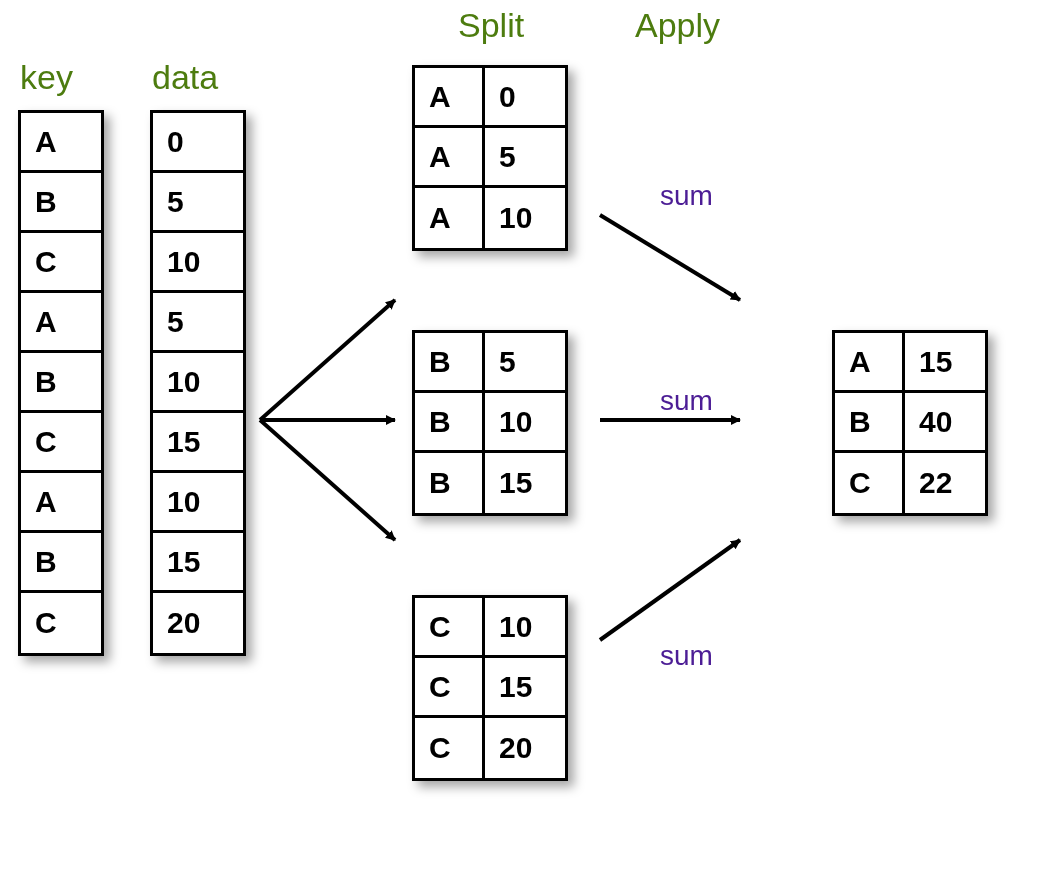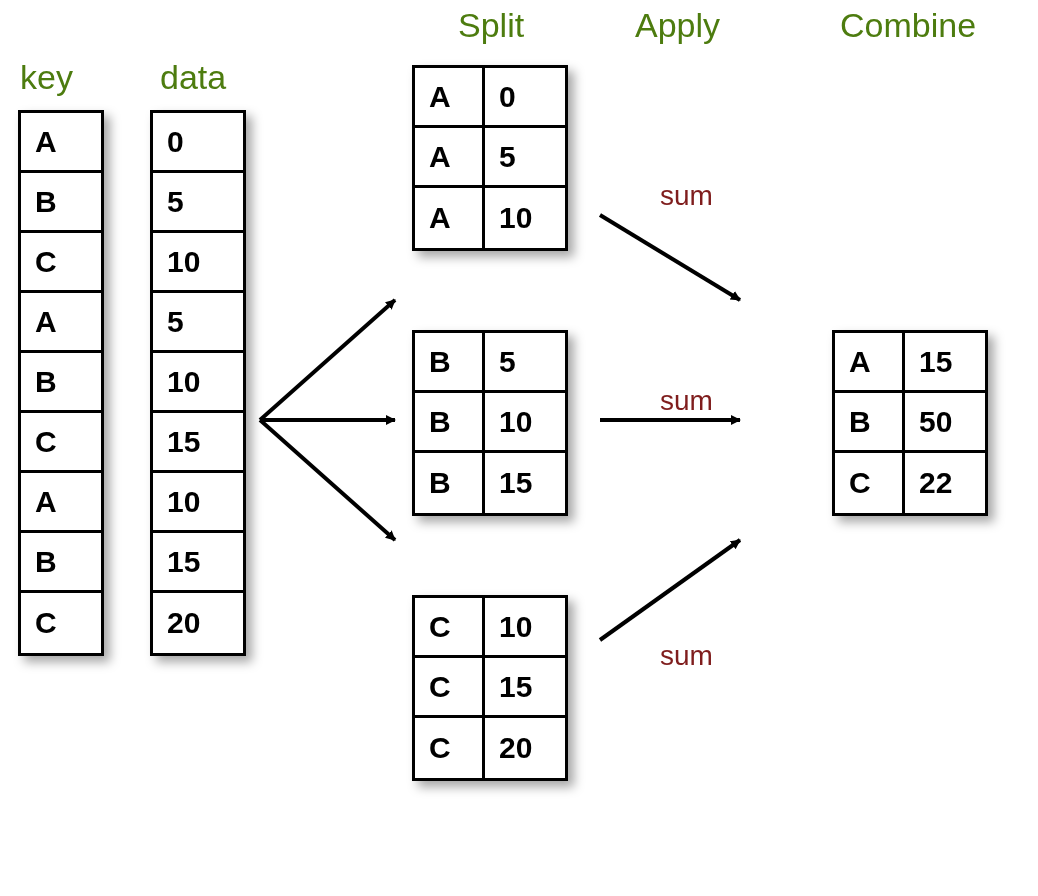--- a/index.html
+++ b/index.html
@@ -17,21 +17,21 @@
   .heading {
     position: absolute;
     font-weight: 400;
     font-size: 34px;
     color: #4d7c0f;
   }
   .label {
     position: absolute;
     font-weight: 400;
     font-size: 28px;
-    color: #7f1d1d;
+    color: #4c1d95;
   }
   .col {
     position: absolute;
     border: 3px solid #000;
     background: #fff;
     box-shadow: 6px 6px 10px rgba(0,0,0,0.35);
   }
   .col .cell {
     height: 60px;
     border-bottom: 3px solid #000;
@@ -77,24 +77,23 @@
     height: 896px;
     pointer-events: none;
   }
 </style>
 </head>
 <body>
 
 <div class="stage">
 
   <div class="heading" style="left:20px;  top:58px;">key</div>
-  <div class="heading" style="left:160px; top:58px;">data</div>
+  <div class="heading" style="left:152px; top:58px;">data</div>
   <div class="heading" style="left:458px; top:6px;">Split</div>
   <div class="heading" style="left:635px; top:6px;text-align:center;">Apply</div>
-  <div class="heading" style="left:840px; top:6px;">Combine</div>
 
   <div class="col" id="key-col" style="left:18px; top:110px; width:80px;">
       <div class="cell">A</div>
       <div class="cell">B</div>
       <div class="cell">C</div>
       <div class="cell">A</div>
       <div class="cell">B</div>
       <div class="cell">C</div>
       <div class="cell">A</div>
       <div class="cell">B</div>
@@ -137,21 +136,21 @@
       <div class="gcell kcol">C</div>
       <div class="gcell">15</div>
       <div class="gcell kcol lastrow">C</div>
       <div class="gcell lastrow">20</div>
     </div>
 
   <div class="grp" id="combine" style="left:832px; top:330px;">
       <div class="gcell kcol">A</div>
       <div class="gcell">15</div>
       <div class="gcell kcol">B</div>
-      <div class="gcell">50</div>
+      <div class="gcell">40</div>
       <div class="gcell kcol lastrow">C</div>
       <div class="gcell lastrow">22</div>
     </div>
 
   <div class="label" style="left:660px; top:180px;">sum</div>
   <div class="label" style="left:660px; top:385px;">sum</div>
   <div class="label" style="left:660px; top:640px;">sum</div>
 
   <svg class="arrows">
     <defs>

